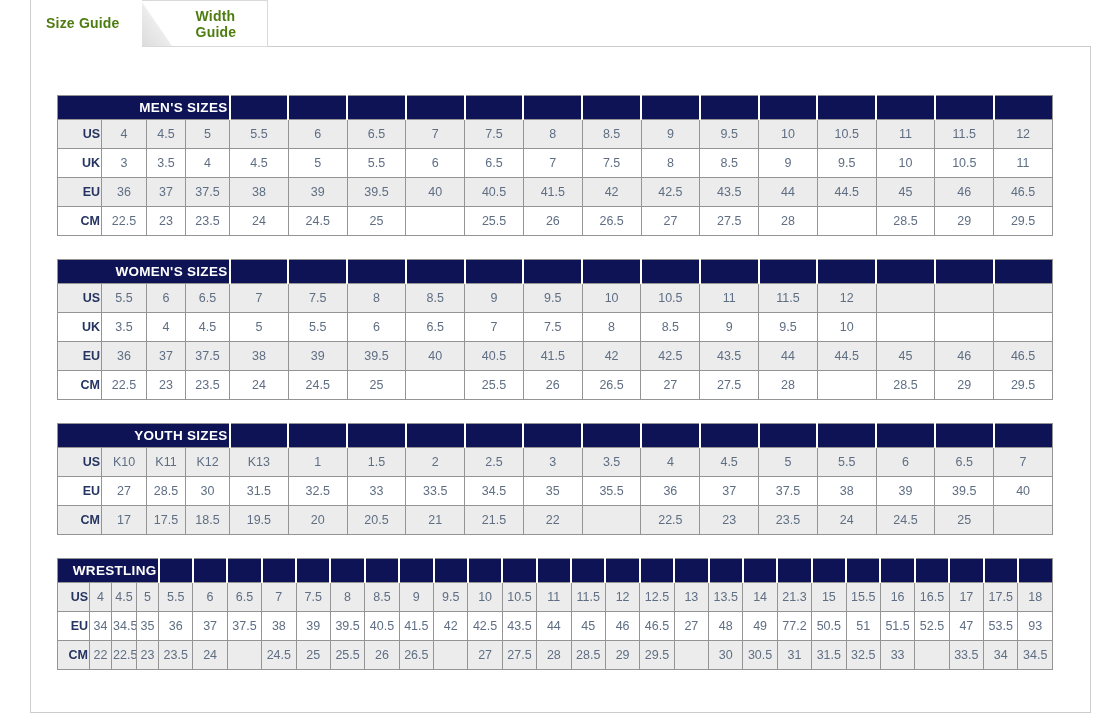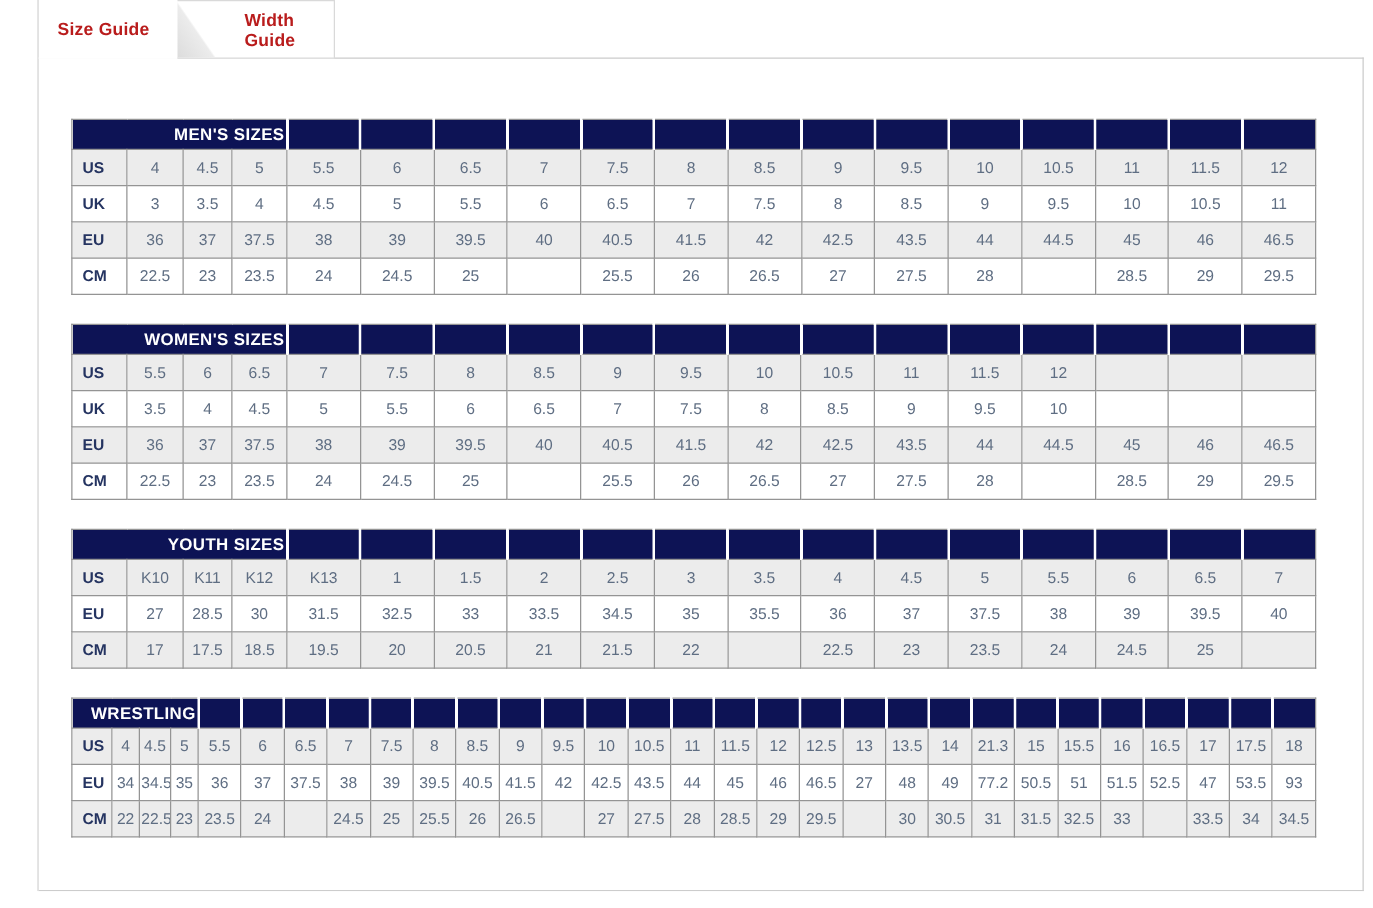--- a/index.html
+++ b/index.html
@@ -14,21 +14,21 @@
     display: flex;
     height: 46px;
     align-items: stretch;
     position: relative;
   }
   .tab {
     display: flex;
     align-items: center;
     font-size: 14px;
     font-weight: bold;
-    color: #b91c1c;
+    color: #4d7c0f;
     letter-spacing: 0.2px;
     cursor: pointer;
     position: relative;
     background: #ffffff;
     margin-bottom: -1px;
     z-index: 2;
   }
   .tab.active {
     padding: 0 22px 0 15px;
     border-bottom: 1px solid #ffffff;
@@ -80,21 +80,21 @@
     color: #ffffff;
     font-weight: bold;
     font-size: 13.5px;
     text-align: right;
     padding-left: 8px;
     letter-spacing: 0.3px;
   }
   table.size-table tbody tr:nth-child(odd) { background: #ececec; }
   table.size-table tbody tr:nth-child(even) { background: #ffffff; }
   table.size-table td.rowlabel {
-    text-align: left;
+    text-align: right;
     padding-left: 8px;
     font-weight: bold;
     color: #253461;
     font-size: 12.5px;
   }
 </style>
 </head>
 <body>
 
 <div class="page">

